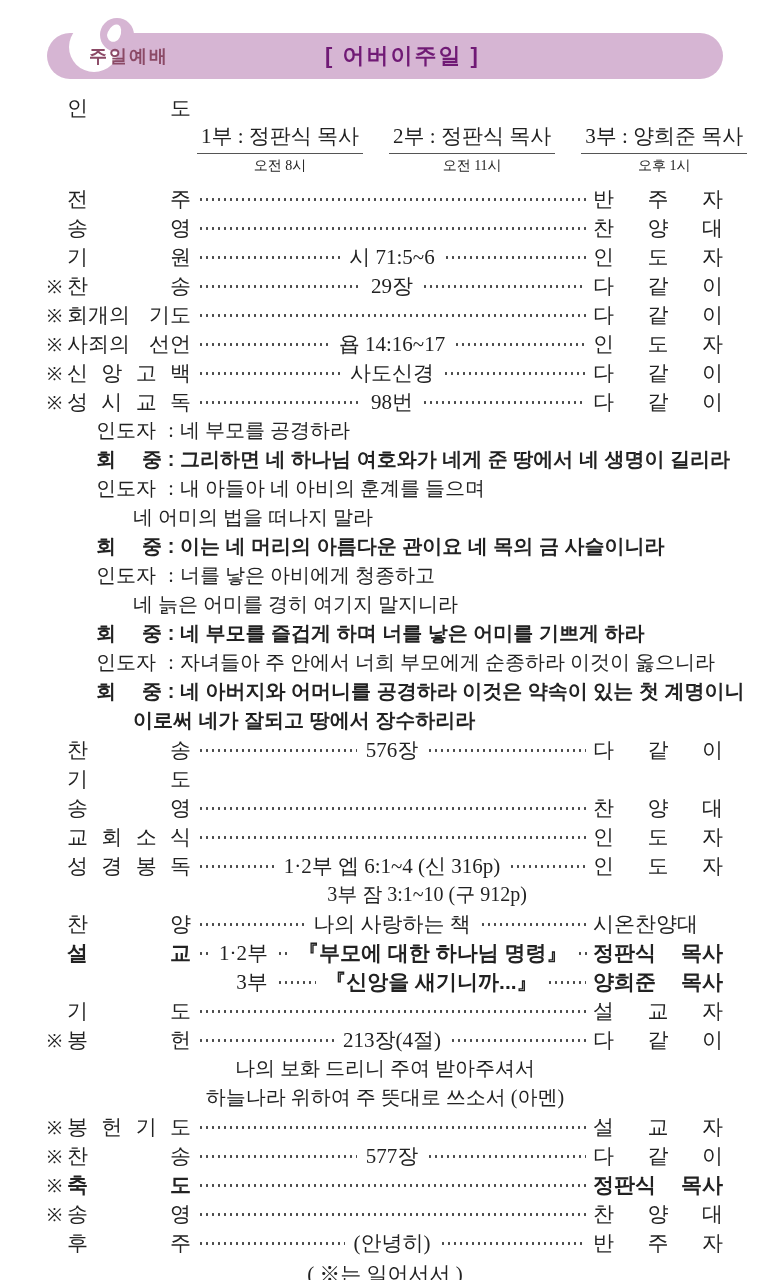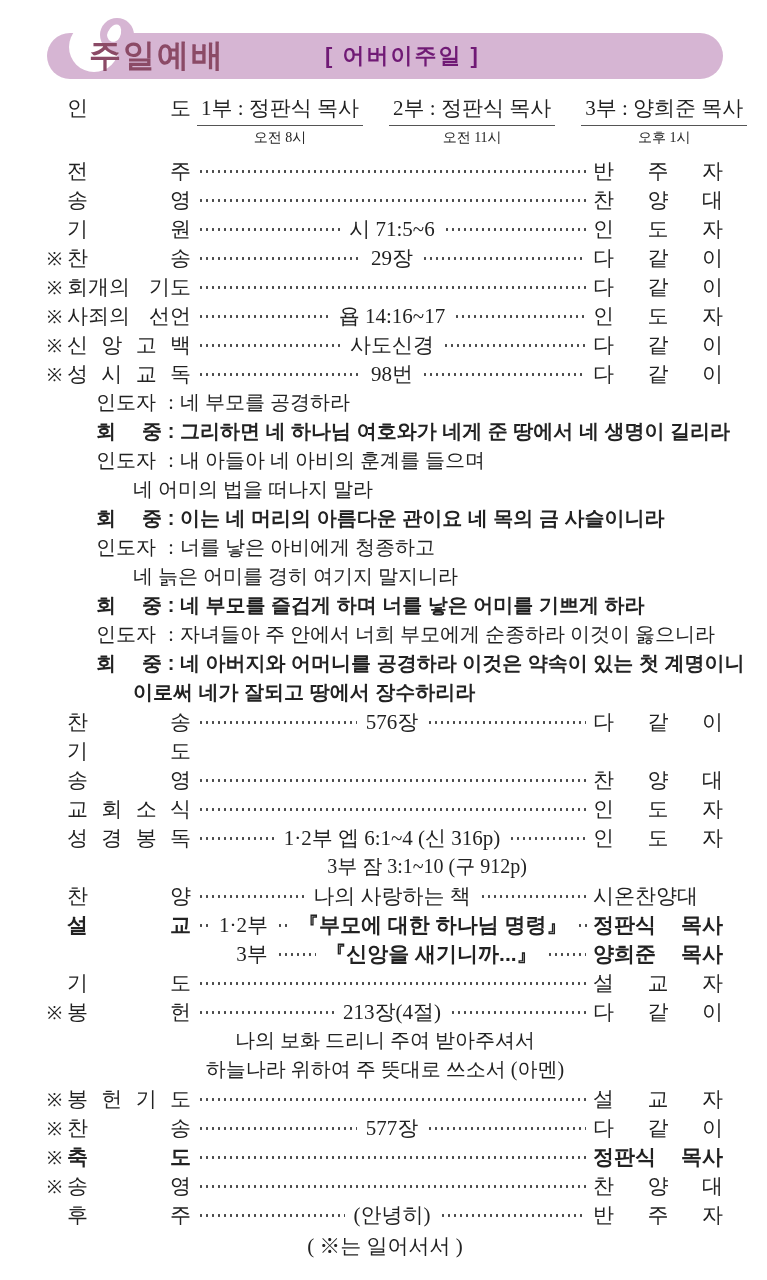--- a/index.html
+++ b/index.html
@@ -10,26 +10,26 @@
     width:767px;height:1280px;box-sizing:border-box;
     padding:33px 44px 0 47px;position:relative;
     font-family:"Liberation Serif",serif;color:var(--ink);
     overflow:hidden;background:#fff;
   }
   
   .header-bar{position:relative;height:46px;background:var(--bar);border-radius:23px;}
   .logo-circle-white{position:absolute;left:22px;top:-11px;width:50px;height:50px;background:#fff;border-radius:50%;z-index:1;}
   .logo-circle-purple{position:absolute;left:53px;top:-15px;width:34px;height:34px;background:var(--bar);border-radius:50%;z-index:2;}
   .logo-teardrop{position:absolute;left:61px;top:-9px;width:13px;height:18px;background:#fff;border-radius:50% 50% 50% 50%/60% 60% 40% 40%;transform:rotate(25deg);z-index:3;}
-  .worship-title{position:absolute;left:42px;top:50%;transform:translateY(-50%);font-family:"Liberation Sans",sans-serif;font-weight:700;font-size:32px;letter-spacing:2px;color:var(--title);z-index:4;}
+  .worship-title{position:absolute;left:42px;top:50%;transform:translateY(-50%);font-family:"Liberation Sans",sans-serif;font-weight:700;font-size:18px;letter-spacing:2px;color:var(--title);z-index:4;}
   .service-theme{position:absolute;left:278px;top:50%;transform:translateY(-50%);font-family:"Liberation Sans",sans-serif;font-weight:700;font-size:22px;letter-spacing:2px;color:#701a75;z-index:4;}
   
   .svc-row{margin-top:15px;display:flex;align-items:flex-start;}
   .svc-cols{flex:1;display:flex;gap:26px;margin-left:6px;}
-  .svc-col{flex:1;text-align:center;font-size:21px;}
+  .svc-col{flex:1;text-align:center;font-size:21px;margin-top:28px;}
   .svc-name{display:inline-block;border-bottom:1.5px solid var(--uline);padding:0 4px 3px;white-space:nowrap;}
   .svc-time{margin-top:3px;font-size:14px;}
   
   .program{margin-top:9px;}
   .prow{display:flex;align-items:center;height:29px;font-size:21px;}
   .star{width:20px;flex:none;font-size:18px;}
   .plabel{width:124px;flex:none;text-align:justify;text-align-last:justify;}
   .mid{flex:1;display:flex;align-items:center;min-width:0;}
   .dots{flex:1 1 0;height:7px;min-width:12px;margin:2px 7px 0;
         background-image:radial-gradient(circle,var(--dot) 1.1px,transparent 1.4px);

